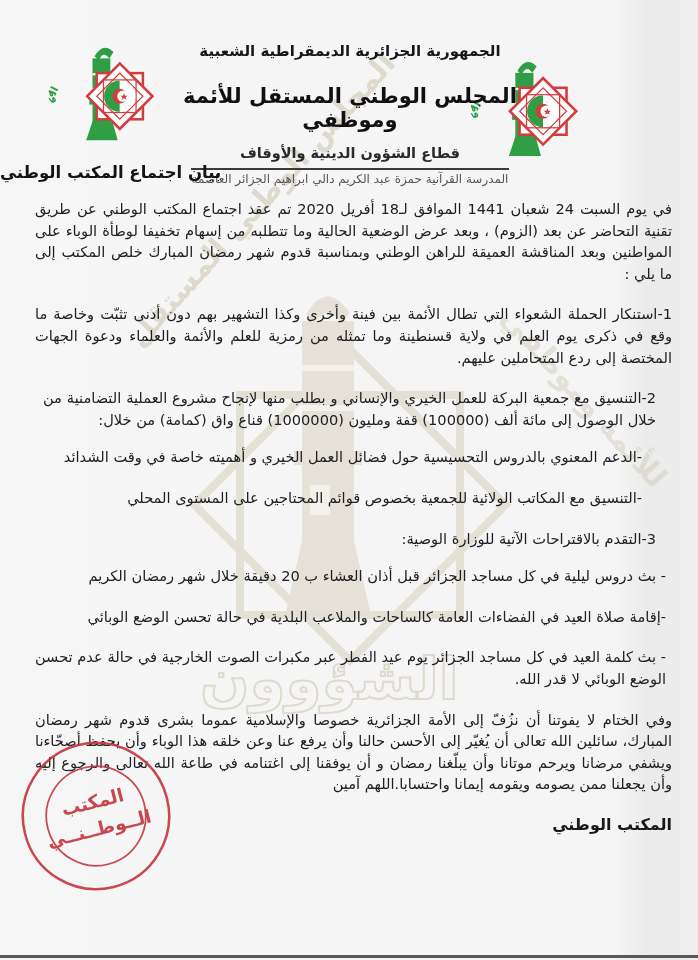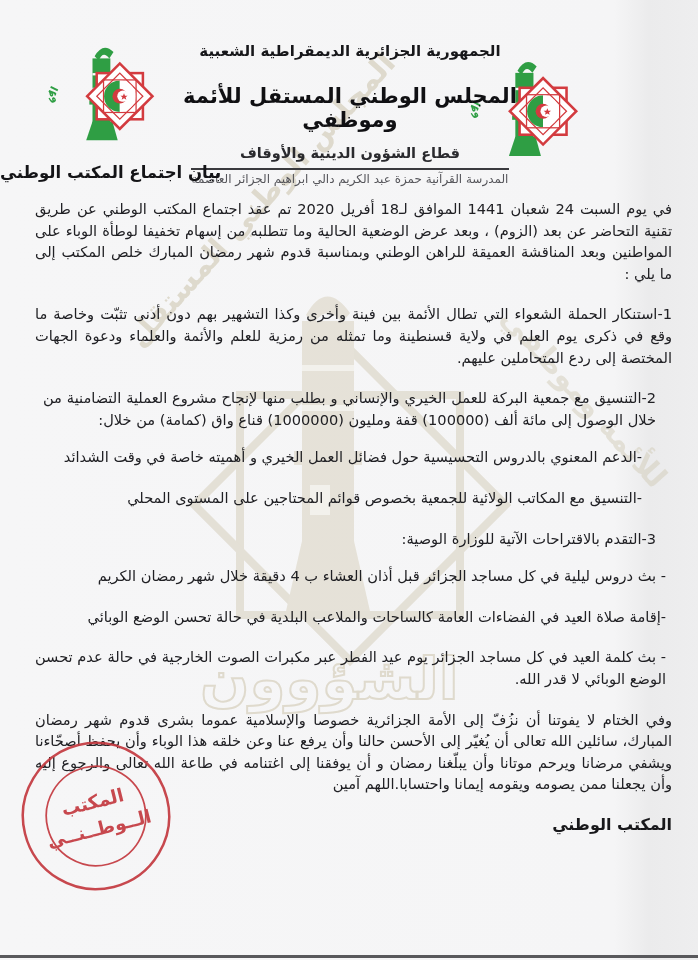--- a/index.html
+++ b/index.html
@@ -156,21 +156,21 @@
 
   <div class="doc-title">بيان اجتماع المكتب الوطني</div>
 
   <div class="body-text">
     <p>في يوم السبت 24 شعبان 1441 الموافق لـ18 أفريل 2020 تم عقد اجتماع المكتب الوطني عن طريق تقنية التحاضر عن بعد (الزوم) ، وبعد عرض الوضعية الحالية وما تتطلبه من إسهام تخفيفا لوطأة الوباء على المواطنين وبعد المناقشة العميقة للراهن الوطني وبمناسبة قدوم شهر رمضان المبارك خلص المكتب إلى ما يلي :</p>
     <p>1-استنكار الحملة الشعواء التي تطال الأئمة بين فينة وأخرى وكذا التشهير بهم دون أدنى تثبّت وخاصة ما وقع في ذكرى يوم العلم في ولاية قسنطينة وما تمثله من رمزية للعلم والأئمة والعلماء ودعوة الجهات المختصة إلى ردع المتحاملين عليهم.</p>
     <p class="tight">2-التنسيق مع جمعية البركة للعمل الخيري والإنساني و بطلب منها لإنجاح مشروع العملية التضامنية من خلال الوصول إلى مائة ألف (100000) قفة ومليون (1000000) قناع واق (كمامة) من خلال:</p>
     <p class="sub-indent">-الدعم المعنوي بالدروس التحسيسية حول فضائل العمل الخيري و أهميته خاصة في وقت الشدائد</p>
     <p class="sub-indent">-التنسيق مع المكاتب الولائية للجمعية بخصوص قوائم المحتاجين على المستوى المحلي</p>
     <p class="tight">3-التقدم بالاقتراحات الآتية للوزارة الوصية:</p>
-    <p class="sub-small">- بث دروس ليلية في كل مساجد الجزائر قبل أذان العشاء ب 4 دقيقة خلال شهر رمضان الكريم</p>
+    <p class="sub-small">- بث دروس ليلية في كل مساجد الجزائر قبل أذان العشاء ب 20 دقيقة خلال شهر رمضان الكريم</p>
     <p class="sub-small">-إقامة صلاة العيد في الفضاءات العامة كالساحات والملاعب البلدية في حالة تحسن الوضع الوبائي</p>
     <p class="sub-small">- بث كلمة العيد في كل مساجد الجزائر يوم عيد الفطر عبر مكبرات الصوت الخارجية في حالة عدم تحسن الوضع الوبائي لا قدر الله.</p>
     <p class="closing">وفي الختام لا يفوتنا أن نزُفّ إلى الأمة الجزائرية خصوصا والإسلامية عموما بشرى قدوم شهر رمضان المبارك، سائلين الله تعالى أن يُغيّر إلى الأحسن حالنا وأن يرفع عنا وعن خلقه هذا الوباء وأن يحفظ أصحّاءنا ويشفي مرضانا ويرحم موتانا وأن يبلّغنا رمضان و أن يوفقنا إلى اغتنامه في طاعة الله تعالى والرجوع إليه وأن يجعلنا ممن يصومه ويقومه إيمانا واحتسابا.اللهم آمين</p>
     <div class="signature">المكتب الوطني</div>
   </div>
 
   <svg class="stamp" viewBox="0 0 160 160">
     <defs>
       <path id="stampRing" d="M 80,19 A 61,61 0 1 1 79.9,19"></path>
     </defs>

